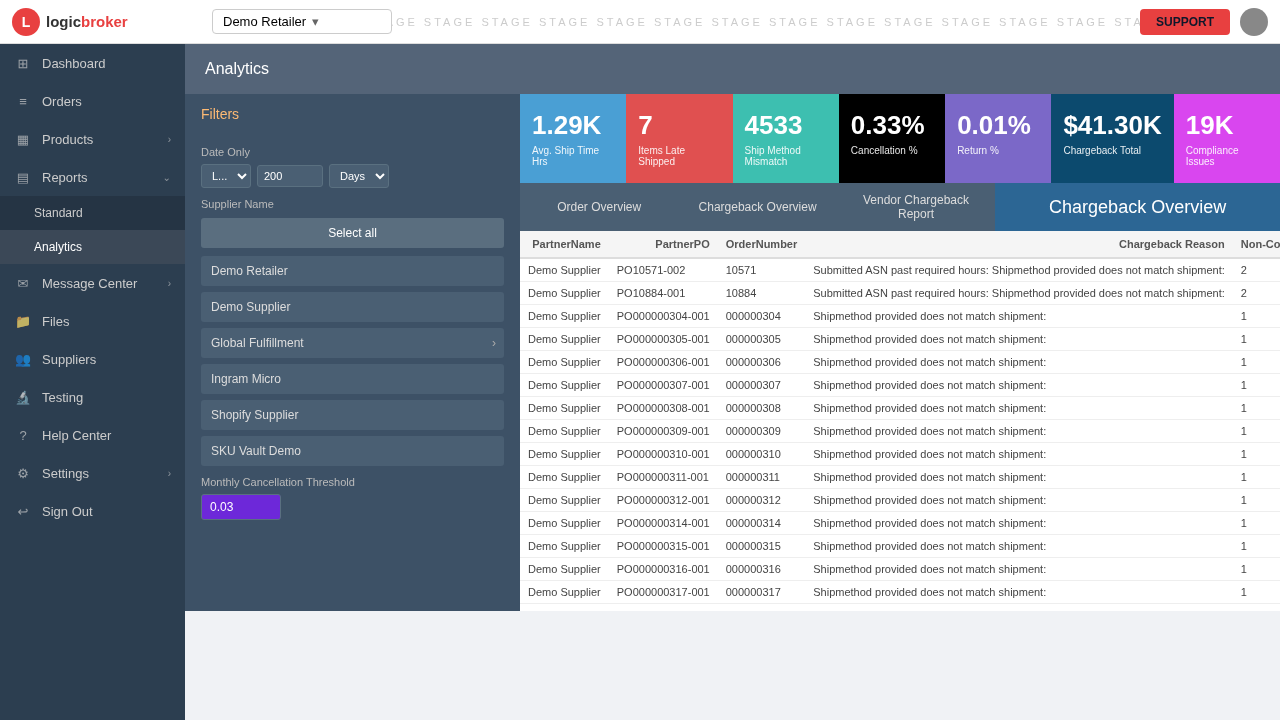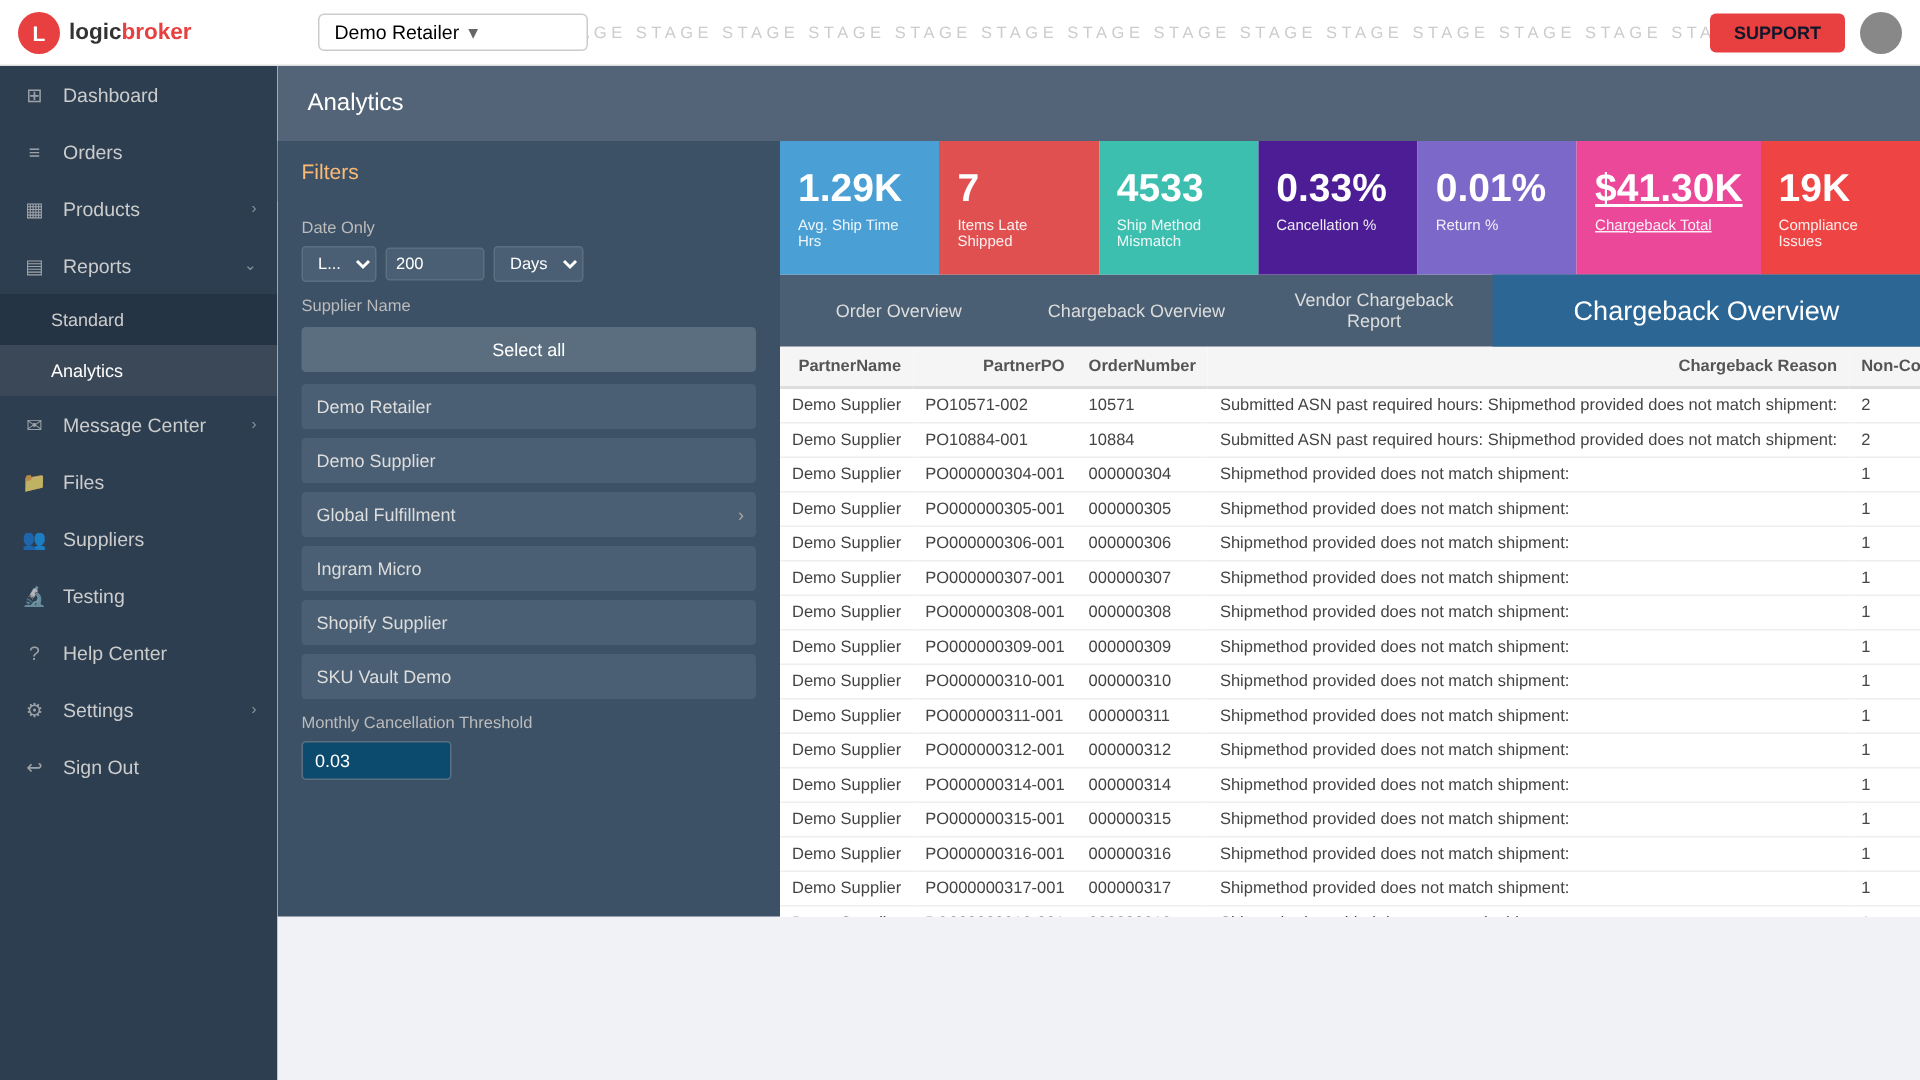--- a/index.html
+++ b/index.html
@@ -49,37 +49,37 @@
     .filter-select { background: #4a5f73; color: white; border: 1px solid #5a7080; padding: 4px 6px; font-size: 11px; border-radius: 3px; }
     .filter-input-small { width: 66px; background: #4a5f73; color: white; border: 1px solid #5a7080; padding: 4px 6px; font-size: 11px; border-radius: 3px; }
     .filter-date-row { display: flex; align-items: center; gap: 4px; margin-bottom: 10px; }
     .filter-date-row input[type=checkbox] { margin: 0; }
     .filter-date-text { color: #bbb; font-size: 11px; }
     .supplier-section-label { color: #bbb; font-size: 11px; margin-bottom: 8px; }
     .select-all-btn { display: block; width: 100%; background: #5a6e7f; color: white; border: none; padding: 8px; font-size: 12px; cursor: pointer; border-radius: 3px; margin-bottom: 8px; }
     .supplier-btn { display: block; width: 100%; background: #4a5f73; color: #ddd; border: none; padding: 8px 10px; font-size: 12px; cursor: pointer; border-radius: 3px; margin-bottom: 6px; text-align: left; position: relative; }
     .supplier-btn .arrow { position: absolute; right: 8px; color: #aaa; }
     .monthly-threshold { color: #bbb; font-size: 11px; margin-top: 10px; margin-bottom: 6px; }
-    .threshold-input { background: #0c4a6e; color: white; border: 1px solid #5a7080; padding: 5px 8px; font-size: 12px; border-radius: 3px; width: 100px; }
+    .threshold-input { background: #6d28d9; color: white; border: 1px solid #5a7080; padding: 5px 8px; font-size: 12px; border-radius: 3px; width: 80px; }
 
     
     .right-panel { flex: 1; overflow: auto; }
 
     
     .metrics-row { display: flex; gap: 0; margin-bottom: 0; }
     .metric-card { flex: 1; padding: 16px 12px; color: white; }
     .metric-card .metric-value { font-size: 26px; font-weight: 600; margin-bottom: 4px; }
     .metric-card .metric-label { font-size: 10px; opacity: 0.9; }
     .metric-blue { background: #4a9fd4; }
     .metric-red { background: #e05050; }
     .metric-teal { background: #3dbfb0; }
-    .metric-gray { background: #4c1d95; }
+    .metric-gray { background: #000000; }
     .metric-purple { background: #7b68c8; }
-    .metric-orange { background: #ec4899; text-decoration: underline; }
-    .metric-darkred { background: #ef4444; }
+    .metric-orange { background: #0c4a6e; }
+    .metric-darkred { background: #d946ef; }
 
     
     .tab-bar { display: flex; background: #4a5f73; }
     .tab-btn { flex: 1; padding: 10px 8px; color: #ddd; text-align: center; cursor: pointer; font-size: 12px; border: none; background: transparent; }
 
     
     .data-table { width: 100%; border-collapse: collapse; background: white; font-size: 11px; }
     .data-table th { background: #f5f5f5; border-bottom: 2px solid #ddd; padding: 7px 8px; text-align: right; color: #555; font-weight: 600; white-space: nowrap; }
     .data-table td { padding: 5px 8px; border-bottom: 1px solid #eee; color: #444; white-space: nowrap; }
     .table-wrapper { overflow-x: auto; max-height: 380px; overflow-y: auto; }

